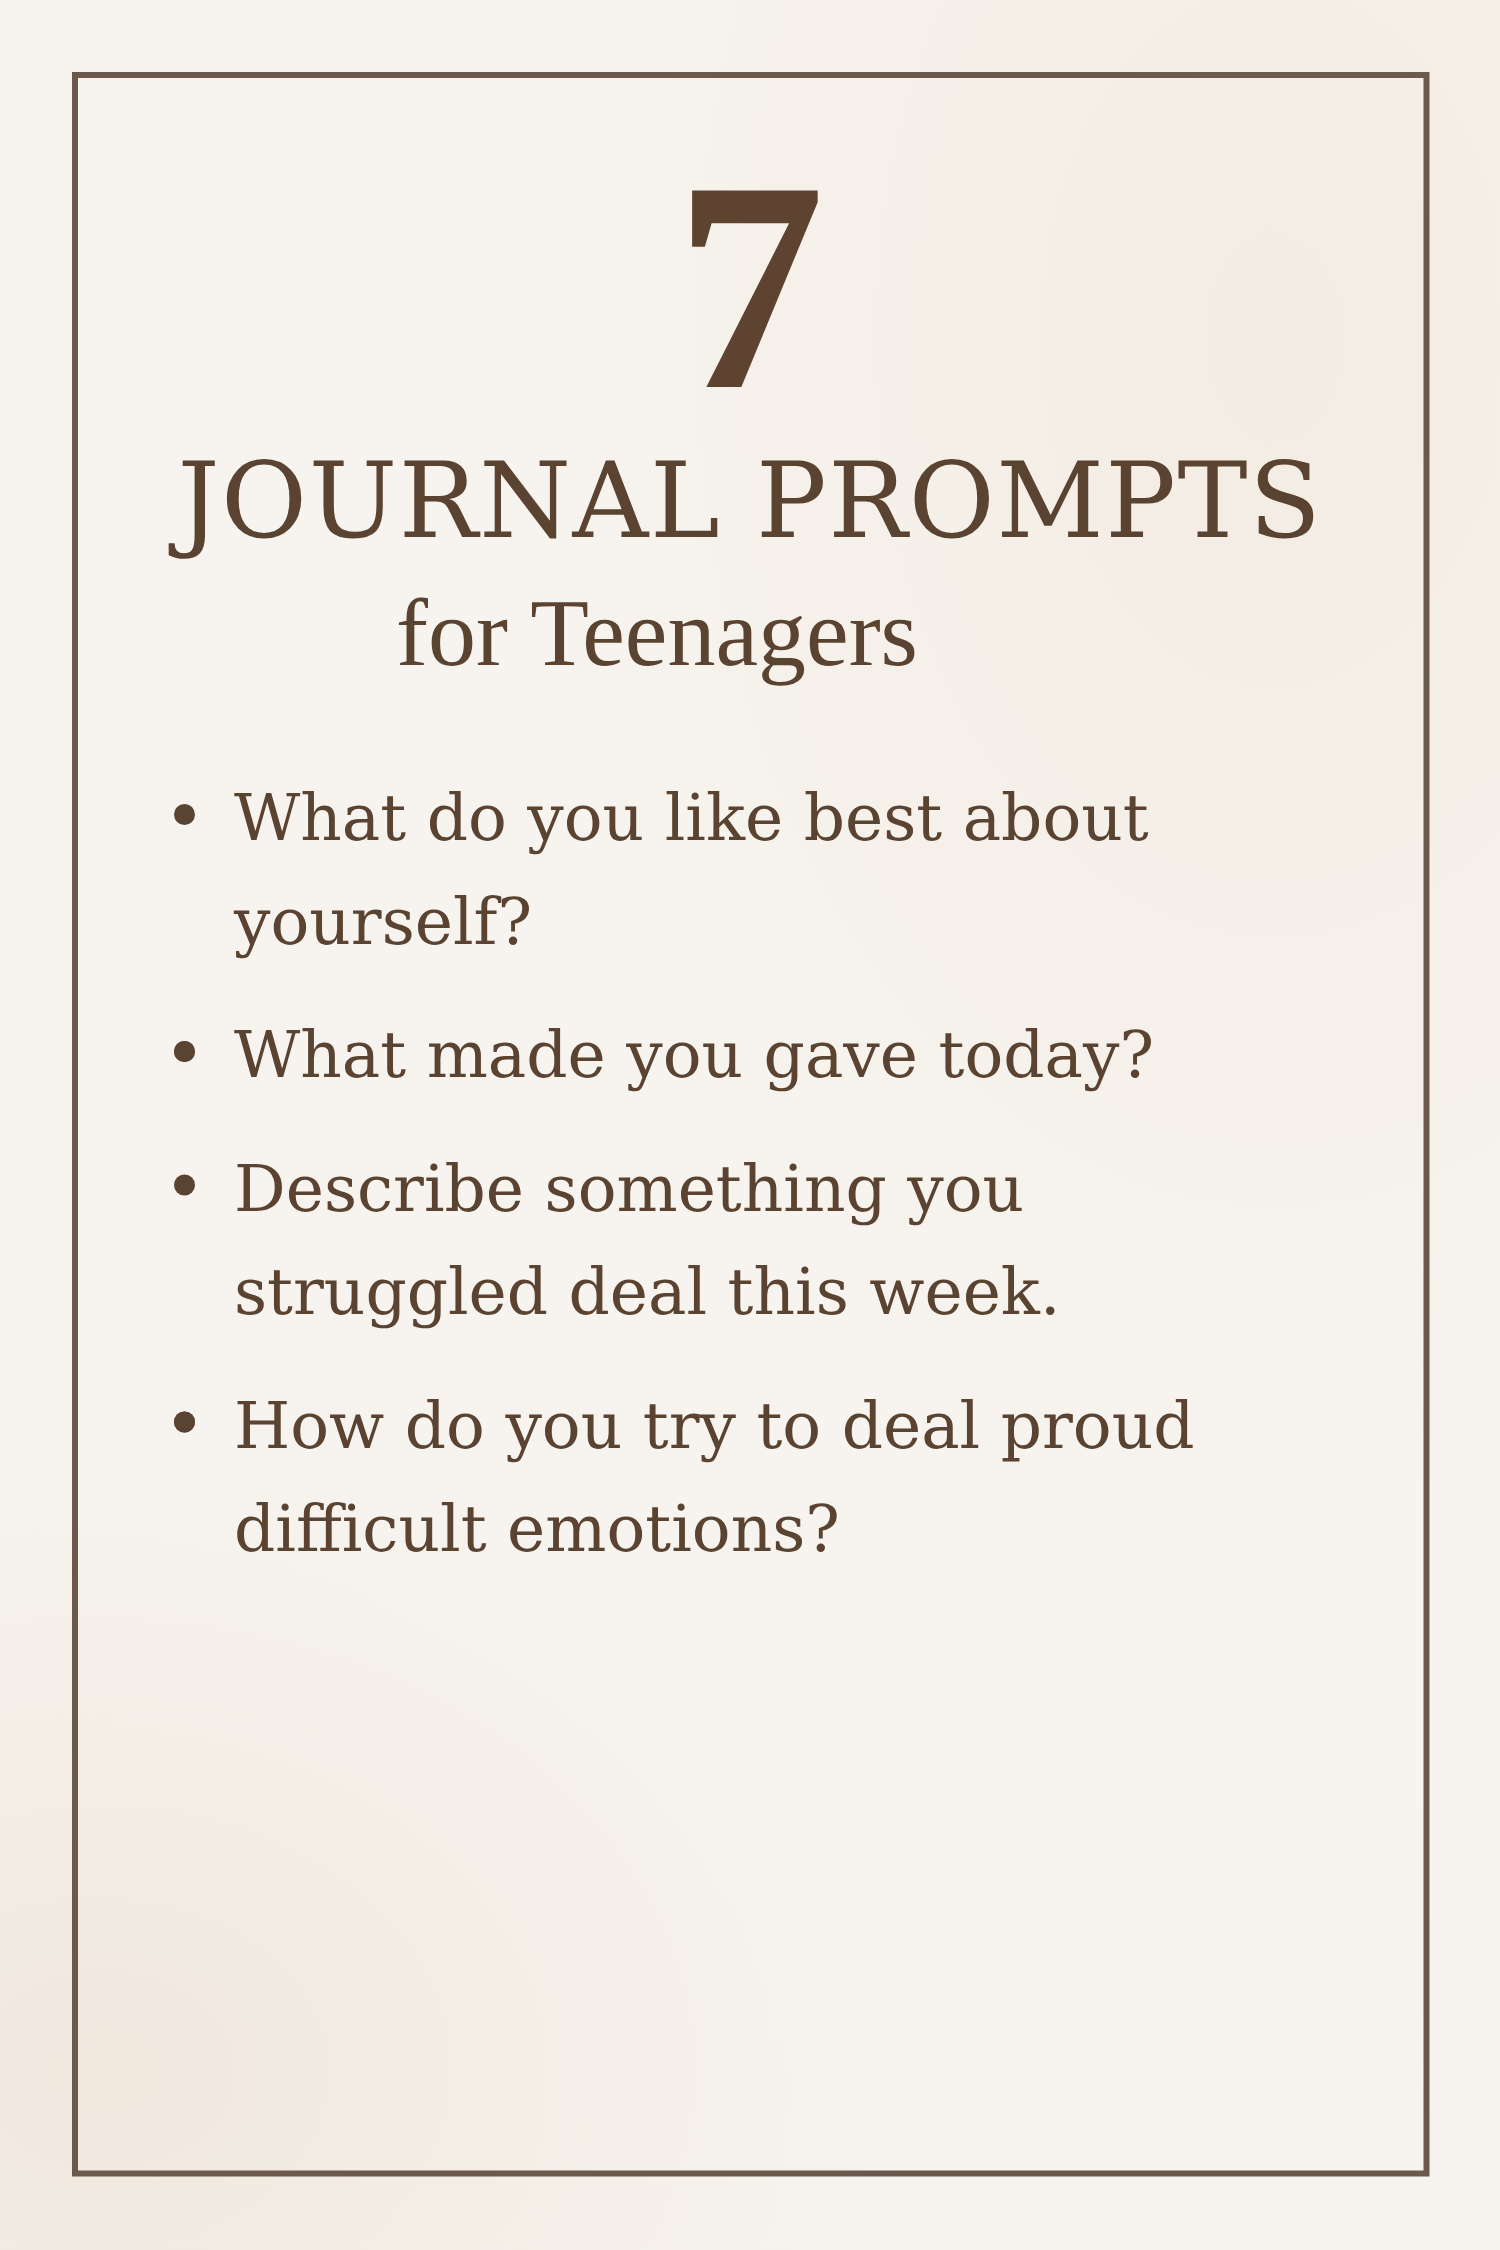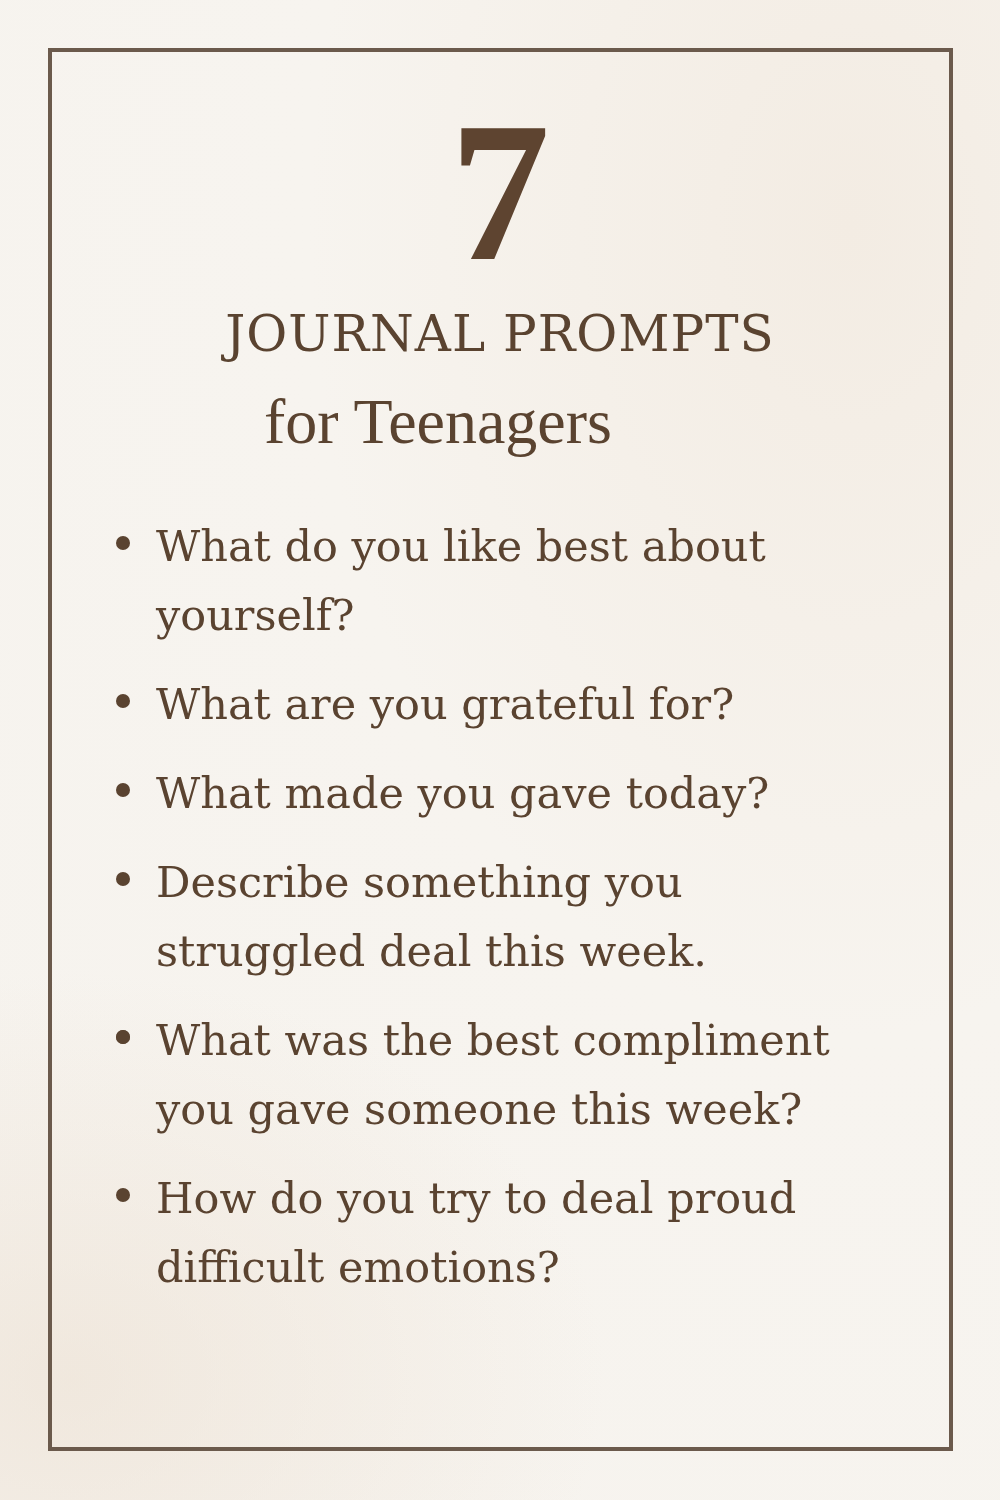--- a/index.html
+++ b/index.html
@@ -18,40 +18,39 @@
     position:absolute; left:48px; top:48px; width:897px; height:1395px;
     border:4px solid #6b5a4c;
   }
   .num {
     position:absolute; left:0; width:1000px; top:92px; text-align:center;
     font-family: "Liberation Serif", serif; font-weight:bold;
     font-size:200px; line-height:200px; color:#5e4430;
   }
   .title1 {
     position:absolute; left:0; width:1000px; top:296px; text-align:center;
-    font-family:"DejaVu Serif", serif; font-size:50px; line-height:76px; letter-spacing:1px;
+    font-family:"DejaVu Serif", serif; font-size:70px; line-height:76px; letter-spacing:1px;
   }
   .title2 {
     position:absolute; left:0; width:876px; top:384px; text-align:center;
     font-family:Liberation Serif, serif; font-size:64px; line-height:76px;
   }
   ul { position:absolute; left:110px; top:512px; width:740px; margin:0; padding:0; list-style:none; }
   li { position:relative; padding-left:46px; font-size:43px; line-height:69px; margin-bottom:20px; }
   li .dot { position:absolute; left:6px; top:24px; width:14px; height:14px; border-radius:50%; background:#5a4330; }
 </style>
 </head>
 <body>
 
 <div class="wash"></div>
 <div class="frame"></div>
 <div class="num">7</div>
 <div class="title1">JOURNAL PROMPTS</div>
 <div class="title2">for Teenagers</div>
 
 <ul>
   <li><span class="dot"></span><span>What do you like best about yourself?</span></li>
-  <li><span class="dot"></span><span>What are you grateful for?</span></li>
+  <li><span class="dot"></span></li>
   <li><span class="dot"></span><span>What made you gave today?</span></li>
   <li><span class="dot"></span><span>Describe something you struggled deal this week.</span></li>
   <li><span class="dot"></span></li>
-  <li><span class="dot"></span><span>What was the best compliment you gave someone this week?</span></li>
   <li><span class="dot"></span><span>How do you try to deal proud difficult emotions?</span></li>
 </ul>
 
 </body></html>

